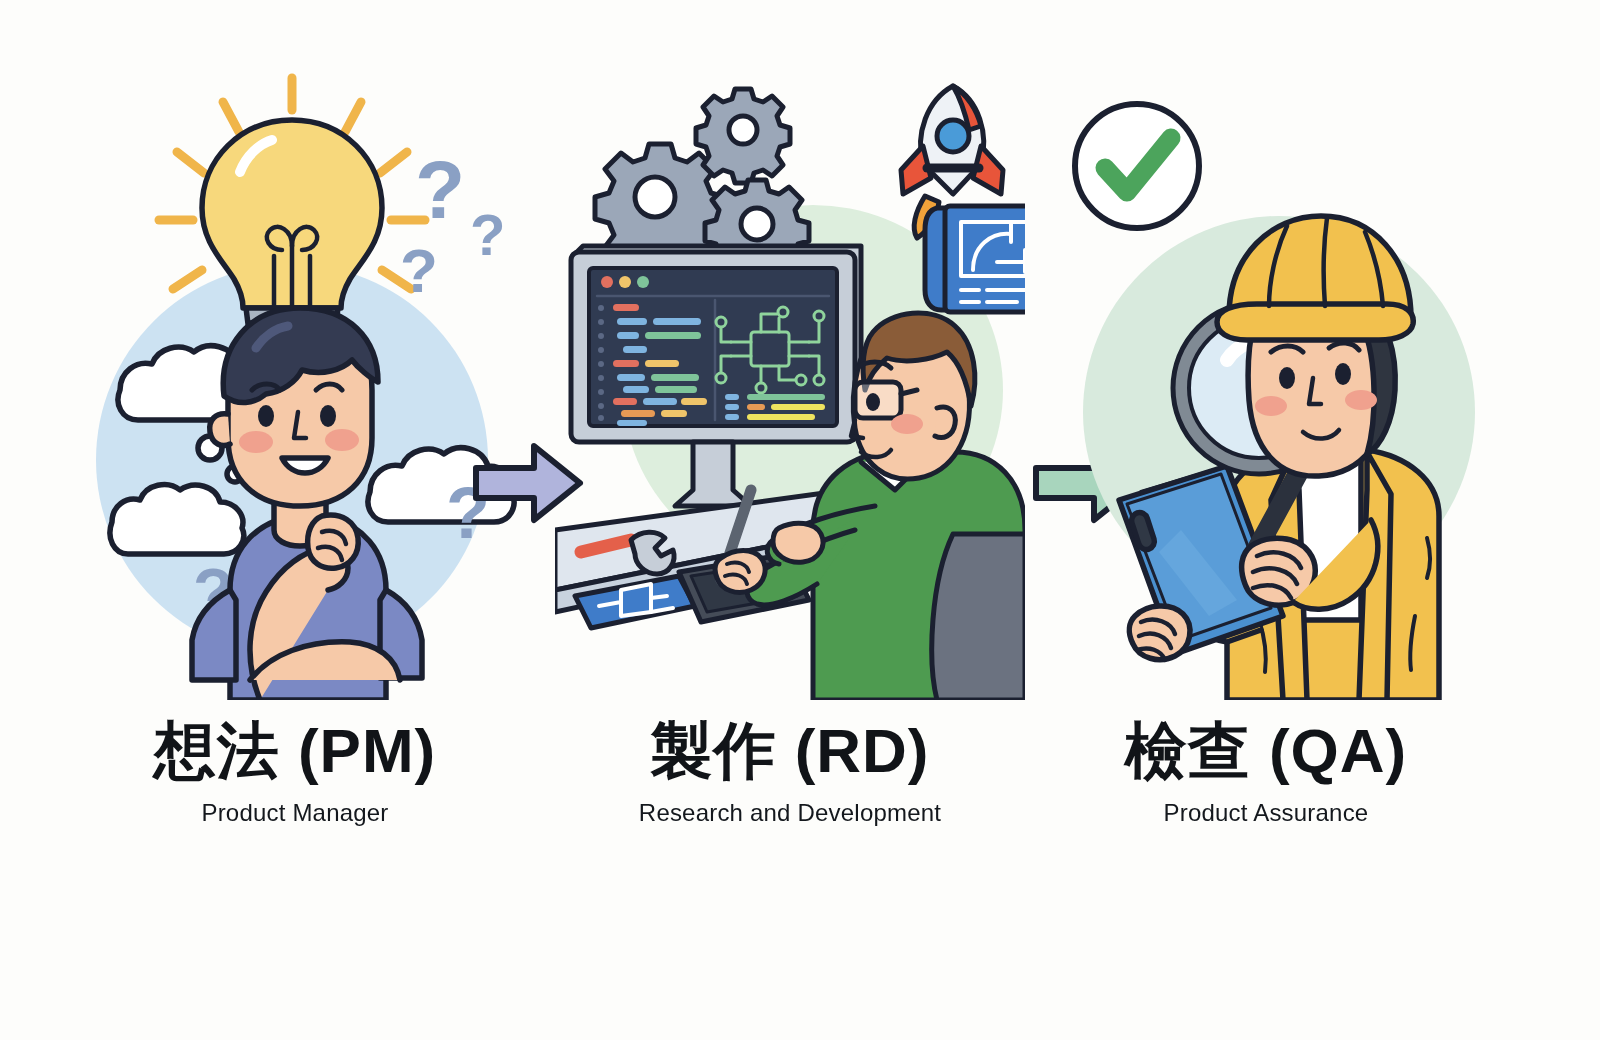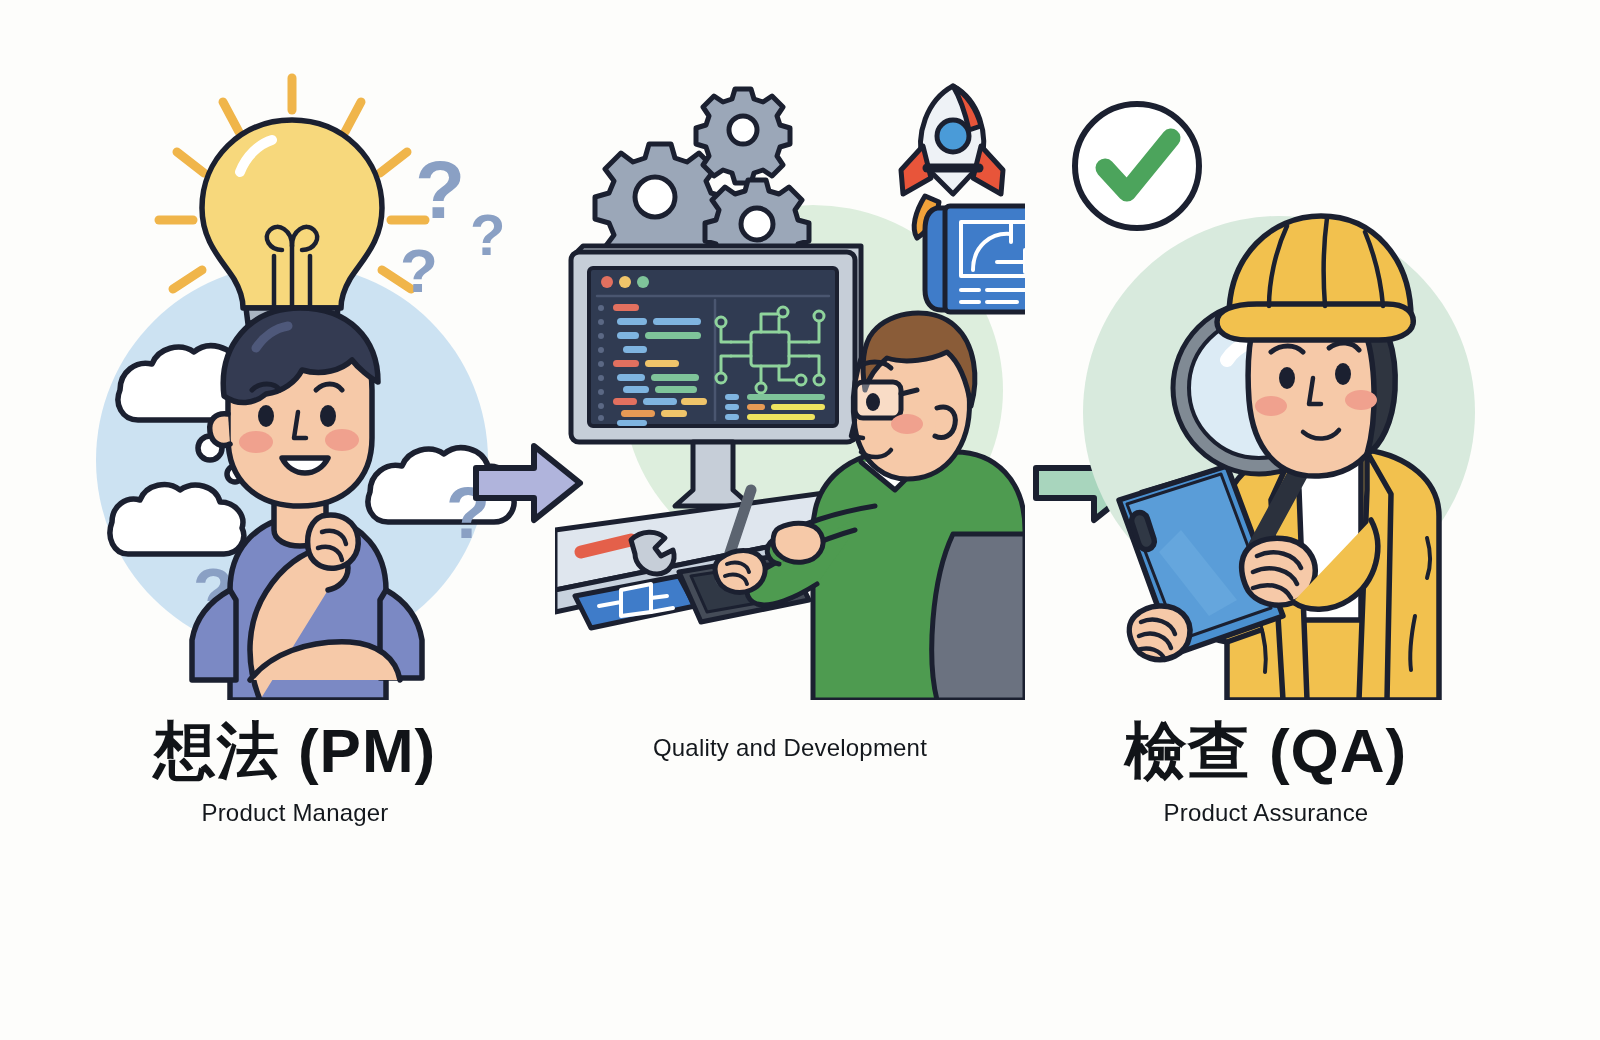--- a/index.html
+++ b/index.html
@@ -313,21 +313,22 @@
           <path d="M300 360 L296 376 L308 378" fill="none" stroke-width="4.5"></path>
           <path d="M306 392 C316 400 330 398 336 390" fill="none" stroke-width="4.5"></path>
           <ellipse cx="352" cy="364" rx="16" ry="10" fill="#F0A18E" stroke="none"></ellipse>
           <path d="M382 348 C394 344 402 352 400 364 C398 376 388 380 380 376" fill="#F6C9A8"></path>
 
           <path d="M398 474 L470 474 L470 640 L382 640 C372 600 376 520 398 474 Z" fill="#6B7280"></path>
         </g>
       </svg>
     </div>
     <div class="caption" id="cap-rd">
-      <div class="subtitle-en">Quality and Development</div>
+      <div class="title-cn">製作 (RD)</div>
+      <div class="subtitle-en">Research and Development</div>
     </div>
   </div>
 
   <div class="arrow" id="arrow-2">
     <svg viewBox="0 0 120 110" xmlns="http://www.w3.org/2000/svg">
       <path d="M8 40 L66 40 L66 18 L112 55 L66 92 L66 70 L8 70 Z" fill="#A8D5BD" stroke="#1B2030" stroke-width="6" stroke-linejoin="round"></path>
     </svg>
   </div>
 
   <div class="panel" id="panel-qa">

